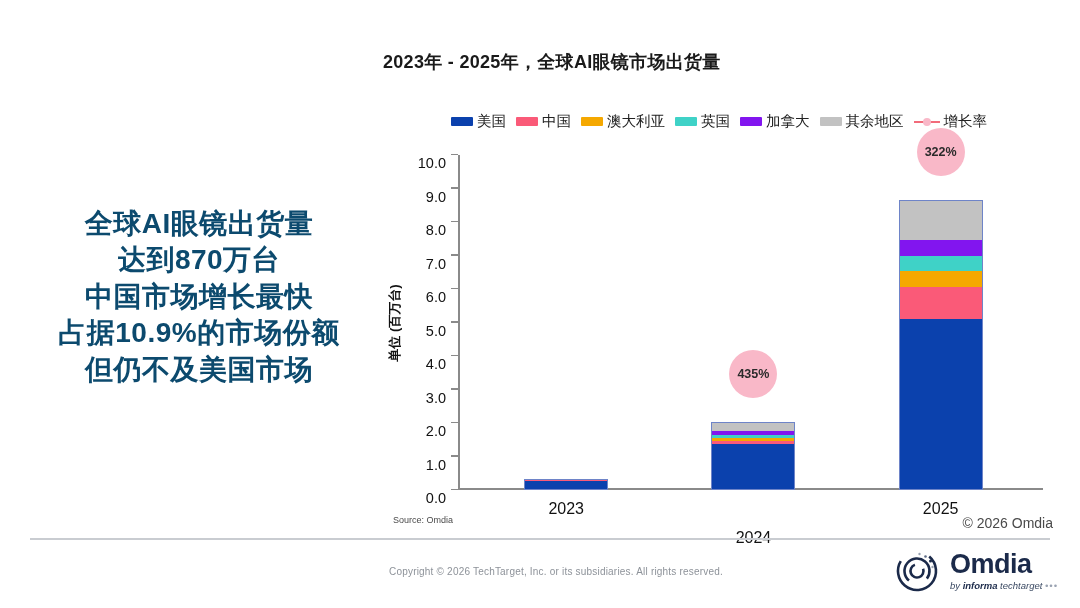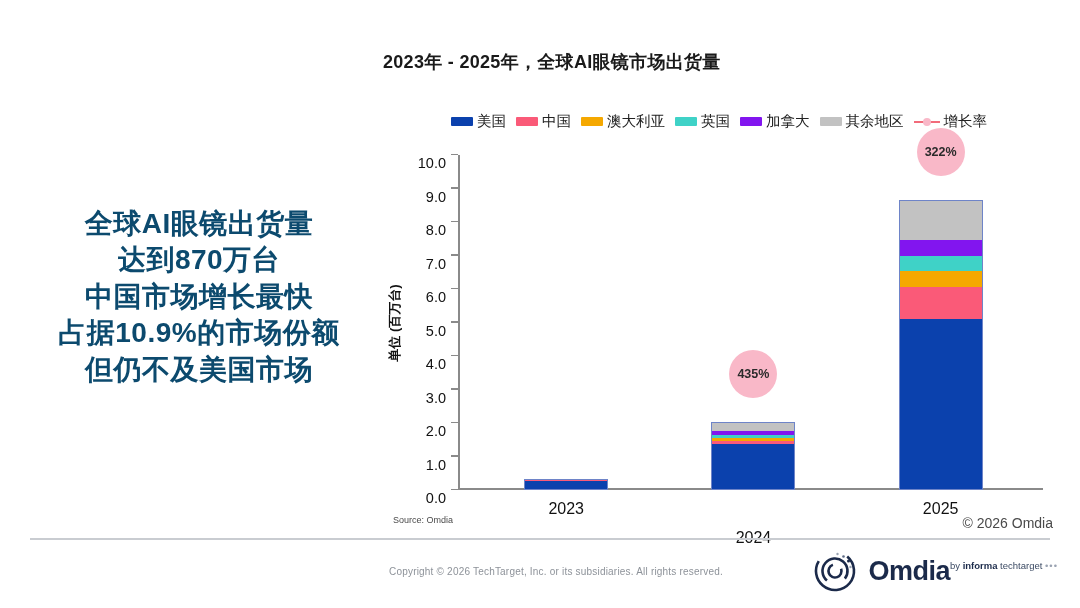--- a/index.html
+++ b/index.html
@@ -81,23 +81,23 @@
   }
 
   
   .footer-rule{
     position:absolute;left:30px;right:30px;top:538px;height:2px;background:#c9ccd1;
   }
   .footer-copy{
     position:absolute;left:389px;top:566px;font-size:10px;color:#8d9299;letter-spacing:.2px;
   }
   .logo{position:absolute;right:22px;top:548px;display:flex;align-items:center;gap:10px;}
-  .logo-text{display:flex;flex-direction:row;line-height:1;}
+  .logo-text{display:flex;flex-direction:column;line-height:1;}
   .logo-name{font-size:27px;font-weight:bold;color:#1b2a4a;letter-spacing:-0.5px;}
-  .logo-sub{font-size:9.5px;color:#3b4a63;margin-top:3px;}
+  .logo-sub{font-size:9.5px;color:#3b4a63;margin-top:3px;font-style:italic;}
   .logo-sub b{color:#1b2a4a;}
   .logo-dots{letter-spacing:1px;color:#9aa3b2;}
 </style>
 </head>
 <body>
 
 <div class="slide">
 
   <div class="headline">
     <div>全球AI眼镜出货量</div>

